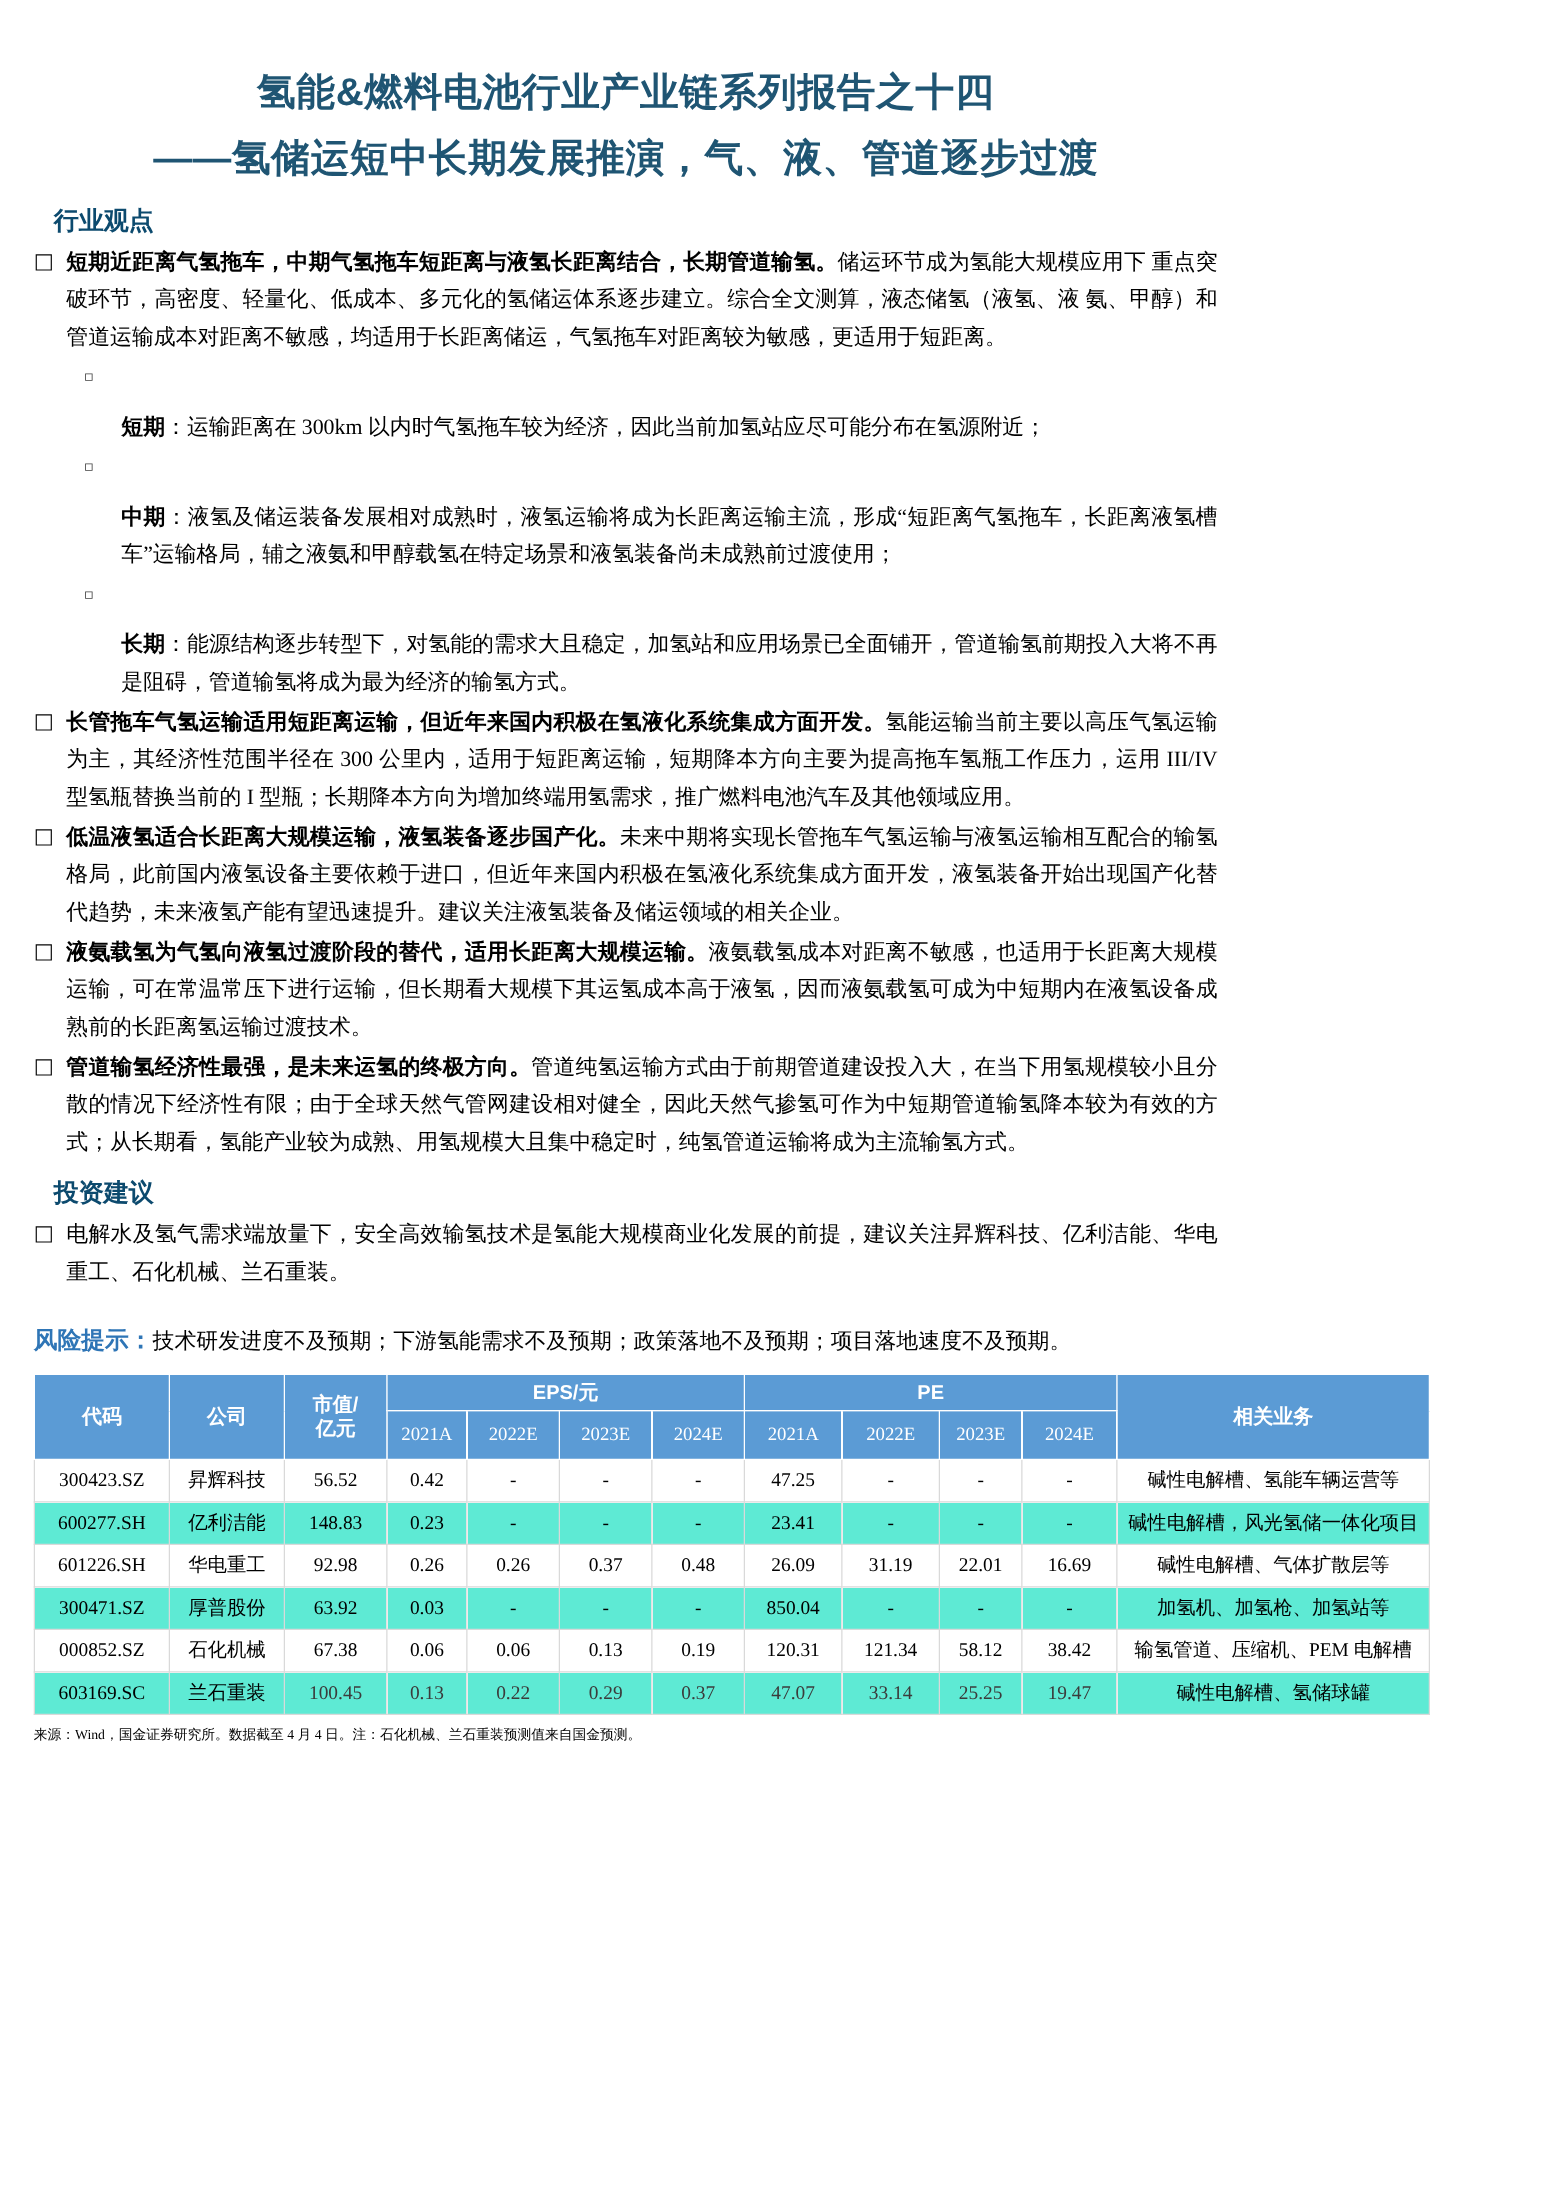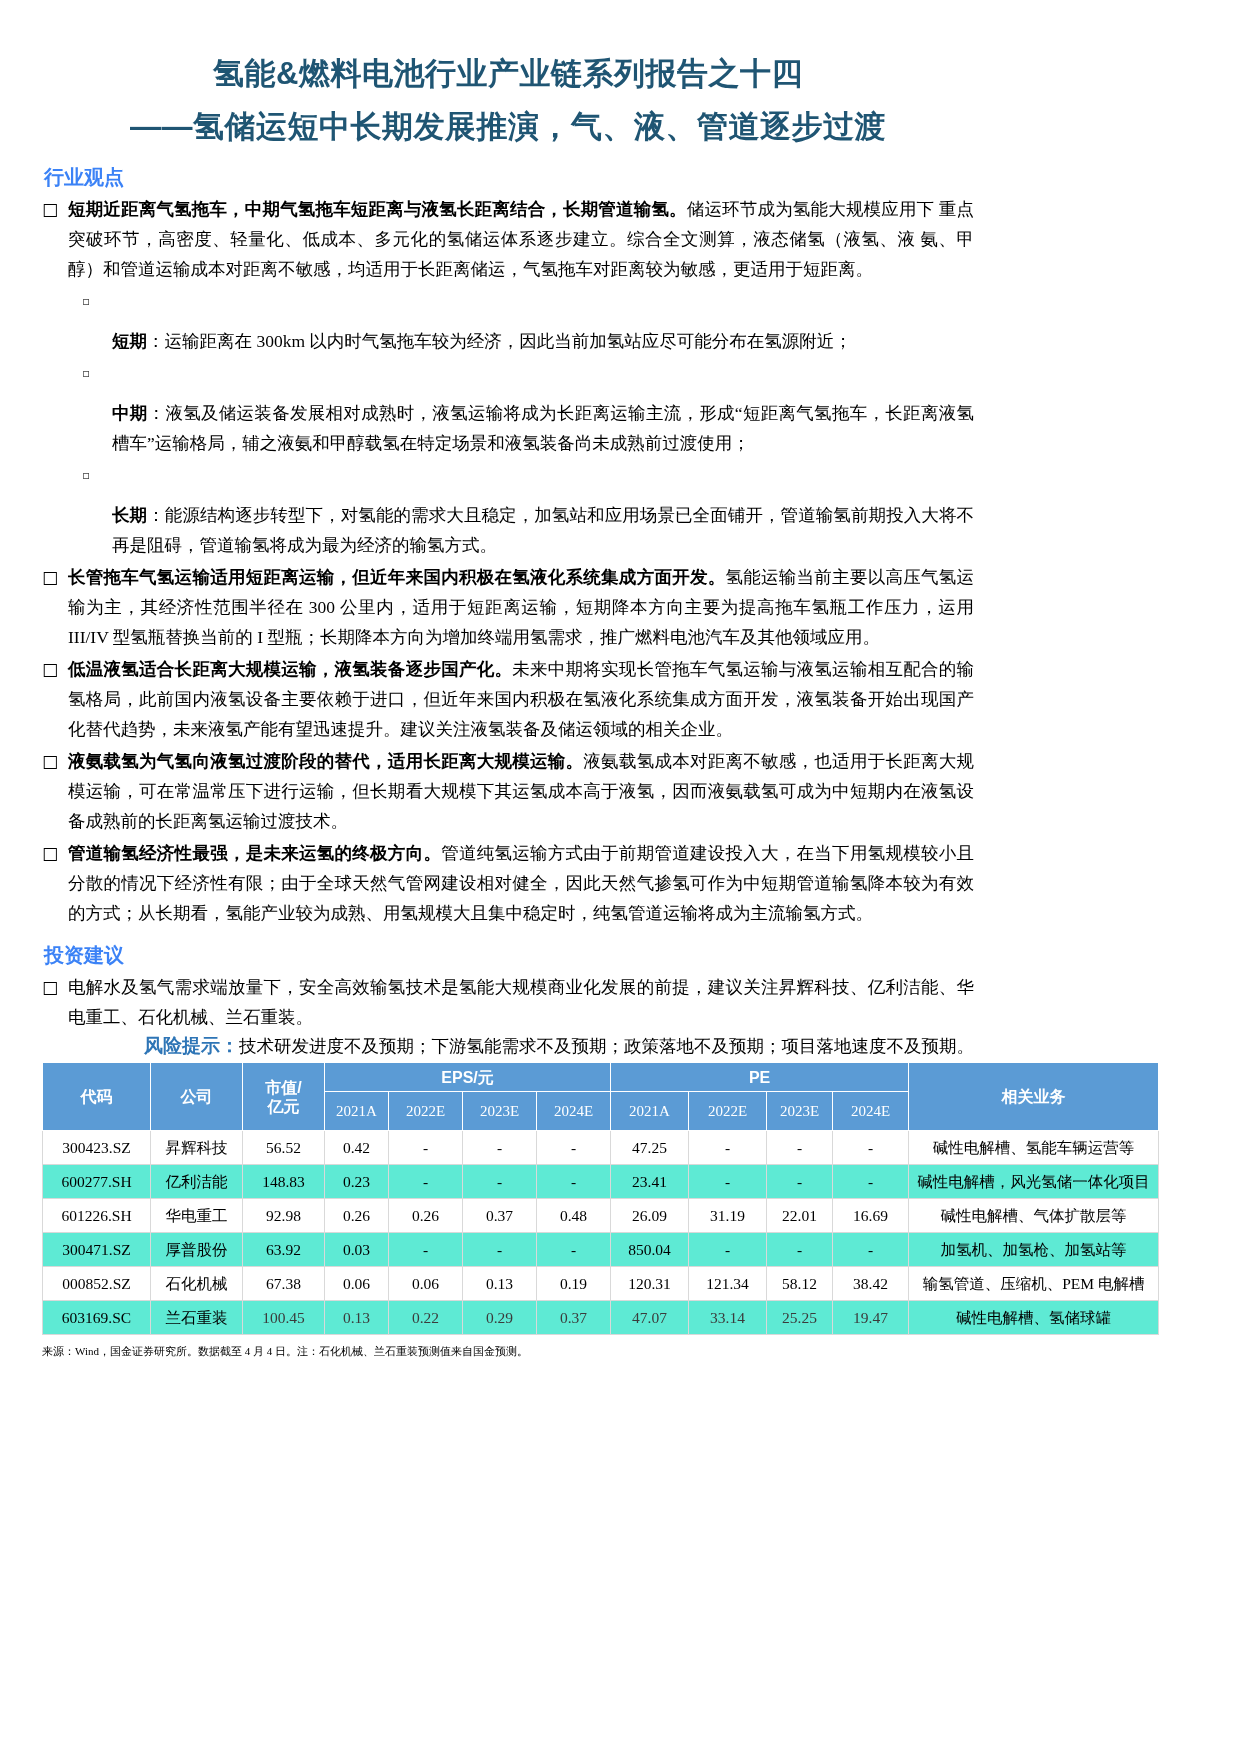--- a/index.html
+++ b/index.html
@@ -11,21 +11,21 @@
     width: 1240px;
     height: 1754px;
     font-family: "Liberation Serif", "DejaVu Serif", serif;
     color: #000000;
     position: relative;
     overflow: hidden;
   }
   .page {
     box-sizing: border-box;
     width: 1036px;
-    padding: 52px 62px 0 42px;
+    padding: 52px 62px 0 27px;
   }
 
   
   .doc-title {
     text-align: center;
     color: #1f5573;
     font-family: "Liberation Sans", sans-serif;
     font-weight: bold;
     font-size: 31px;
     line-height: 44px;
@@ -37,26 +37,26 @@
     color: #1f5573;
     font-family: "Liberation Sans", sans-serif;
     font-weight: bold;
     font-size: 31px;
     line-height: 46px;
     letter-spacing: 0.5px;
     margin: 8px 0 0 0;
   }
 
   .section-heading {
-    color: #3b82f6;
+    color: #0c4a6e;
     font-family: "Liberation Sans", sans-serif;
     font-weight: bold;
     font-size: 20px;
     line-height: 30px;
-    margin: 12px 0 2px 2px;
+    margin: 12px 0 2px 16px;
   }
 
   
   .bullet {
     display: flex;
     align-items: flex-start;
     margin: 0 0 2px 0;
   }
   .bullet > .marker {
     flex: 0 0 auto;
@@ -88,23 +88,22 @@
   }
   .b { font-weight: bold; }
   .sub-label { font-weight: bold; }
 
   
   .bullet > .body { text-indent: 0; }
 
   
   .risk-line {
     font-size: 17.5px;
-    line-height: 20px;
-    margin: 4px 0 6px 0;
-    text-align: right;
+    line-height: 40px;
+    margin: 20px 0 6px 0;
   }
   .risk-label {
     color: #2e75b6;
     font-family: "Liberation Sans", sans-serif;
     font-weight: bold;
     font-size: 19px;
   }
 
   
   table.stock-table {

